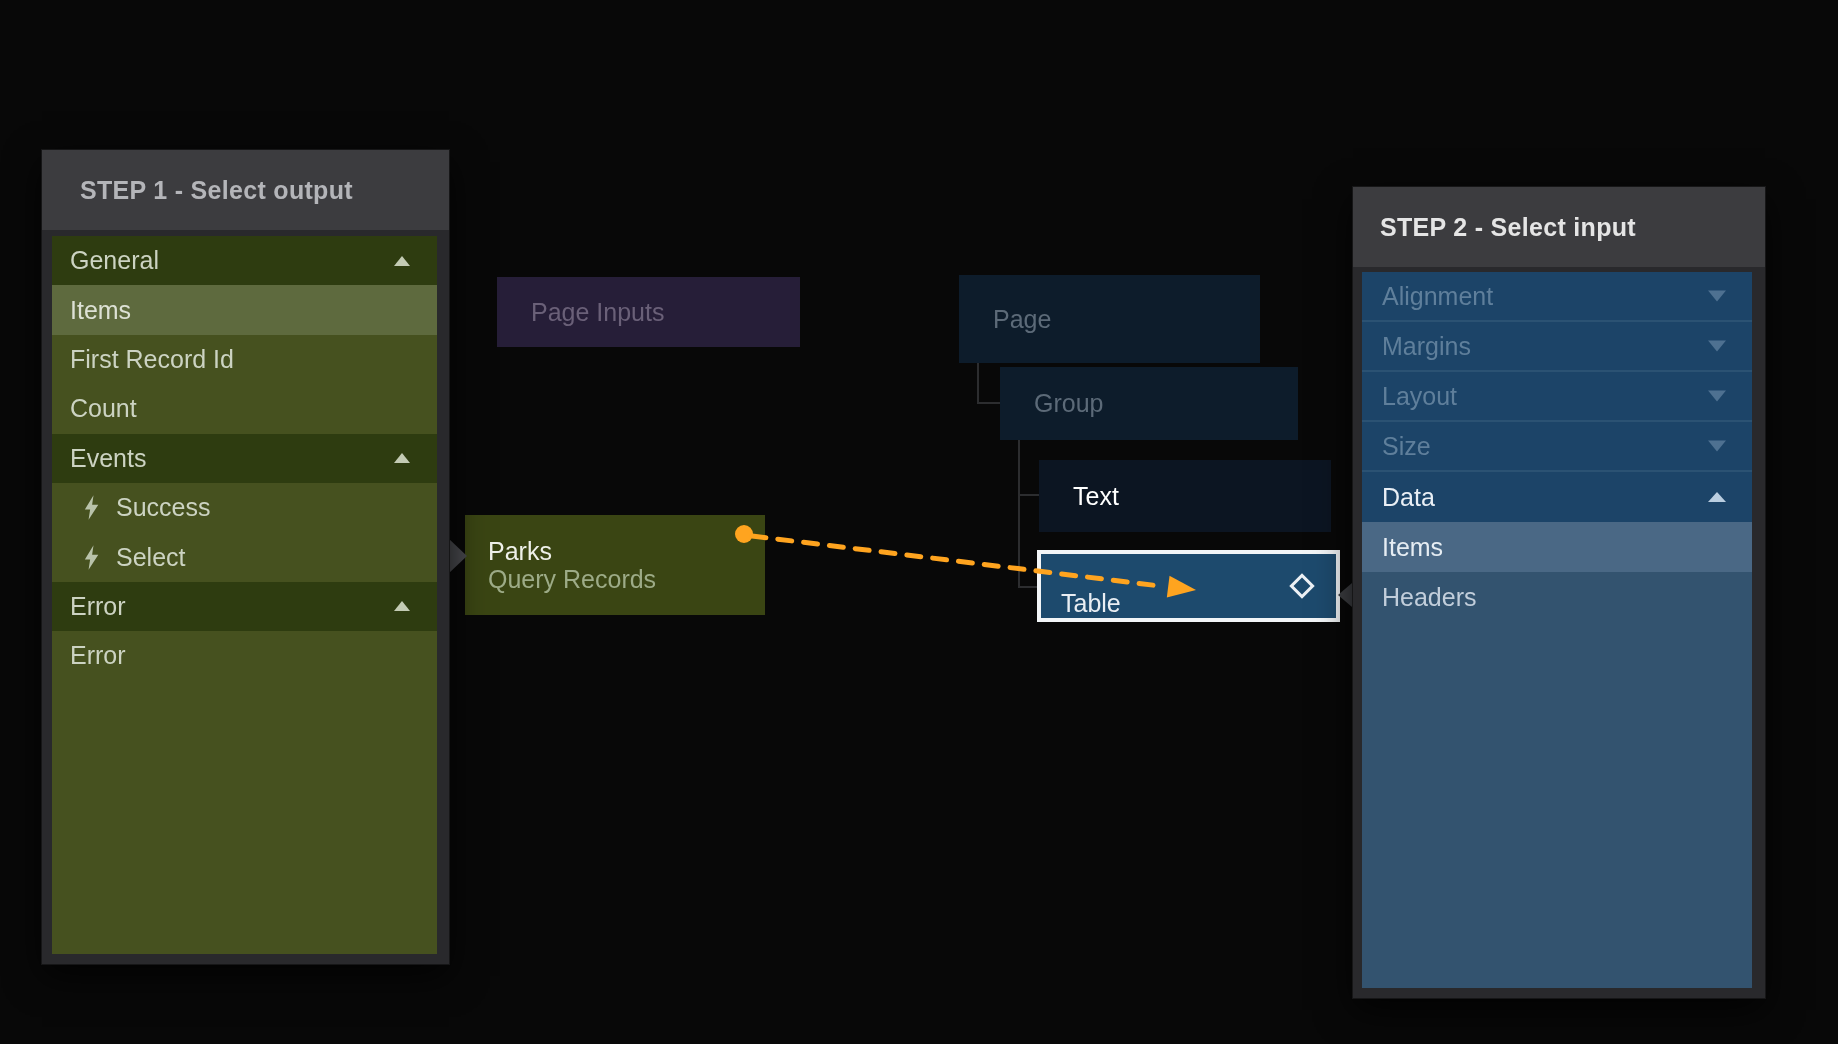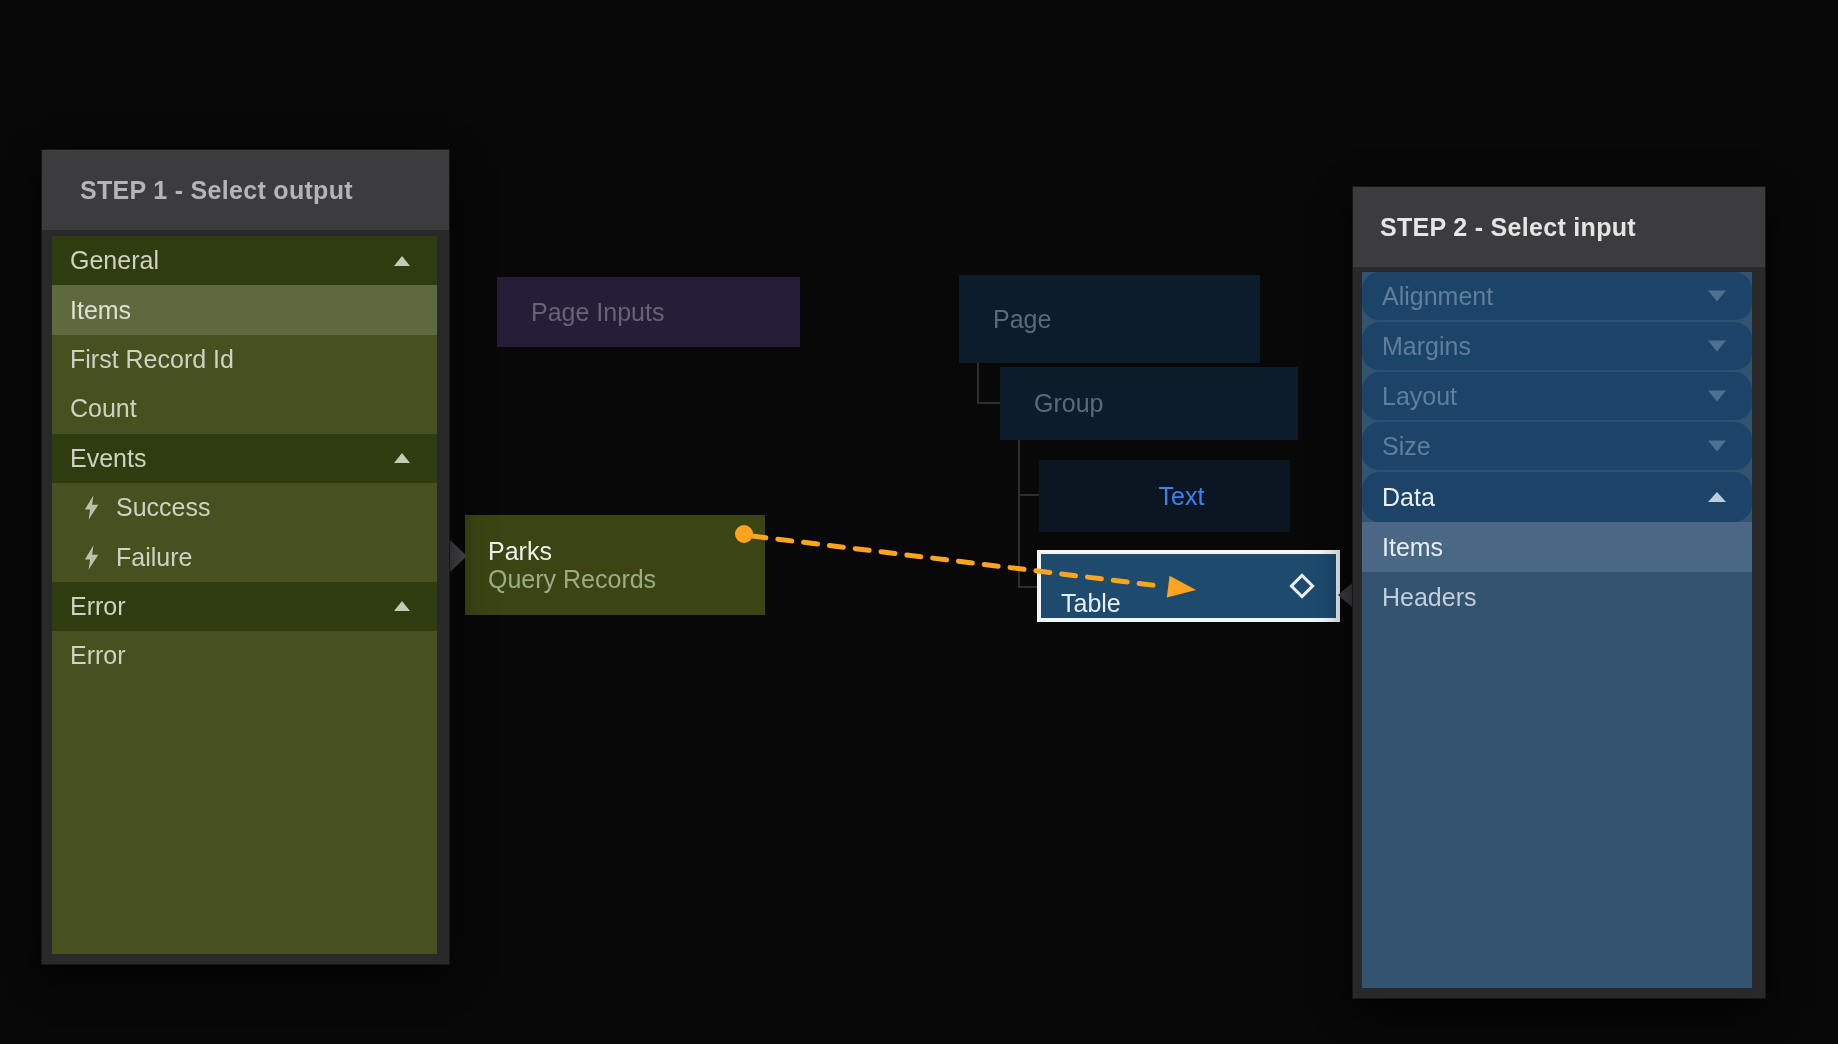--- a/index.html
+++ b/index.html
@@ -55,21 +55,21 @@
 
   
   .s2-row {
     position: relative;
     height: 50px;
     display: flex; align-items: center;
     padding-left: 20px;
     font-size: 25px; color: #c2cedb;
     cursor: pointer;
   }
-  .s2-row.dropdown { background: #1c4468; border-bottom: 2px solid #2b5273; color: #5f7f9b; border-radius: 18px; }
+  .s2-row.dropdown { background: #1c4468; border-bottom: 2px solid #2b5273; color: #5f7f9b; }
   .s2-row.dropdown.expanded { color: #e9eff5; border-bottom: none; }
   .s2-row.child.selected { background: #4a6885; color: #e6edf3; }
 
   
   .chev { position: absolute; width: 0; height: 0; top: 50%; transform: translateY(-50%); }
   .chev.up   { border-left: 8px solid transparent; border-right: 8px solid transparent; border-bottom: 10px solid #c3cbb4; right: 27px; }
   .chev.down { border-left: 9px solid transparent; border-right: 9px solid transparent; border-top: 11px solid #4e7191; right: 26px; }
   .chev.up.blue { border-bottom-color: #bacee0; right: 26px; border-left-width: 9px; border-right-width: 9px; }
 
   
@@ -77,21 +77,21 @@
     position: absolute;
     display: flex; align-items: center;
     padding-left: 34px;
     font-size: 25px;
     z-index: 2;
     cursor: pointer;
   }
   #node-page-inputs { left: 497px; top: 277px; width: 303px; height: 70px; background: #261e38; color: #6a6078; }
   #node-page  { left: 959px;  top: 275px; width: 301px; height: 88px; background: #0d1c2b; color: #5c6a78; }
   #node-group { left: 1000px; top: 367px; width: 298px; height: 73px; background: #0d1c2b; color: #5c6a78; }
-  #node-text  { left: 1039px; top: 460px; width: 251px; height: 72px; background: #0c1522; color: #3b82f6; justify-content: center; }
+  #node-text  { left: 1039px; top: 460px; width: 292px; height: 72px; background: #0c1522; color: #ffffff; }
   #node-table {
     left: 1037px; top: 550px; width: 303px; height: 72px;
     background: #1d4a6d; color: #e9eef3;
     border: 4px solid #f2f5f7;
     padding-left: 20px;
     align-items: flex-end;
   }
   #node-parks {
     left: 465px; top: 515px; width: 300px; height: 100px;
     background: #3a4513; color: #eef0e9;
@@ -189,21 +189,21 @@
             </svg>
           </span>
           <span>Success</span>
         </div>
         <div class="s1-row event">
           <span class="bolt">
             <svg width="17" height="25" viewBox="0 0 11 16">
               <path d="M6.8 0 L1.2 9.3 H4.6 L3.6 16 L9.9 6.2 H5.9 Z" fill="#b9c3aa"></path>
             </svg>
           </span>
-          <span>Failure</span>
+          <span>Select</span>
         </div>
         <div class="s1-row section">
           <span>Error</span>
           <span class="chev up"></span>
         </div>
         <div class="s1-row item">
           <span>Error</span>
         </div>
       </div>
   </div>

